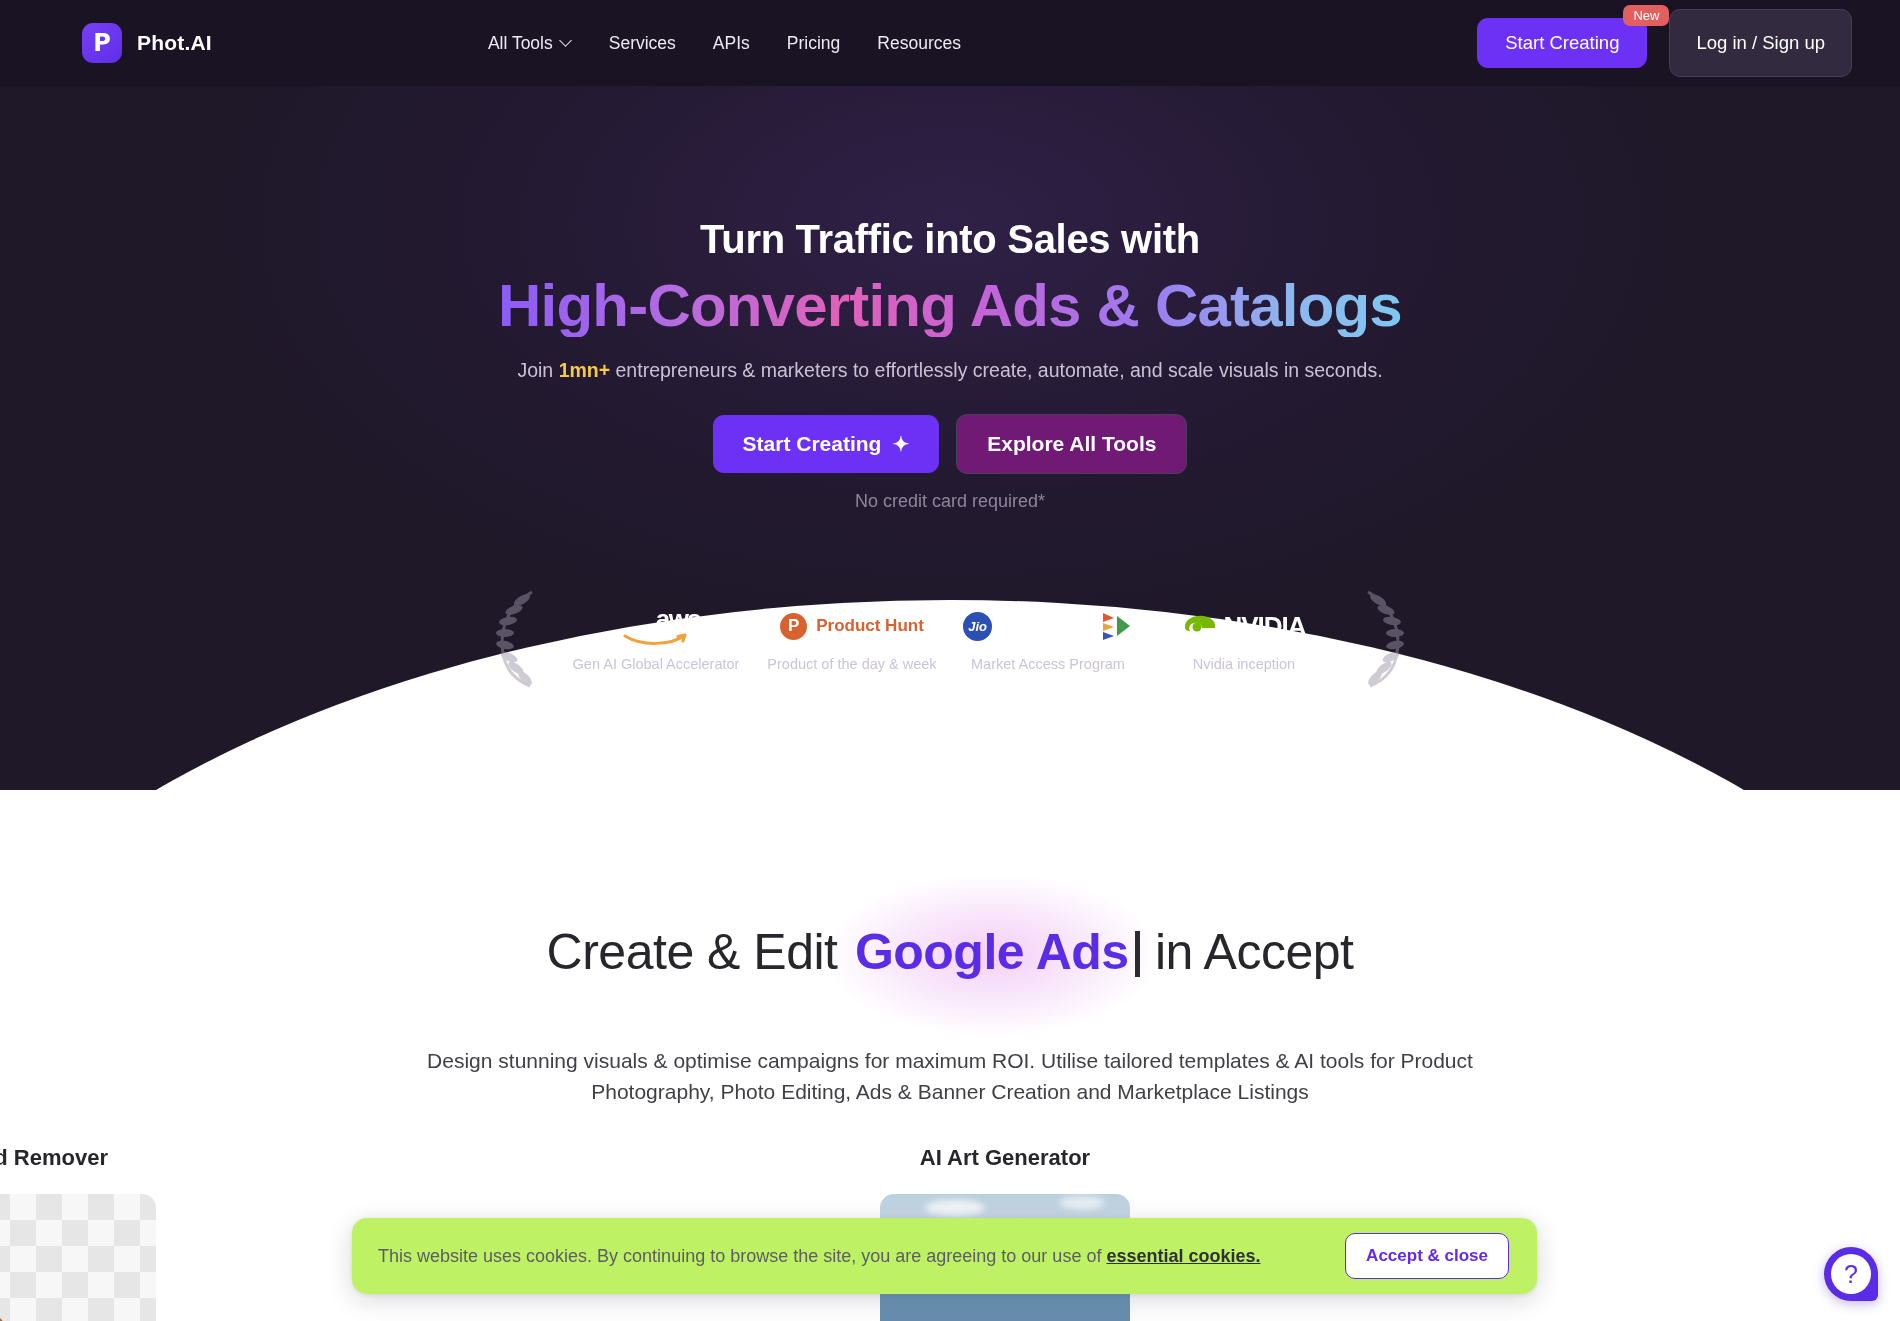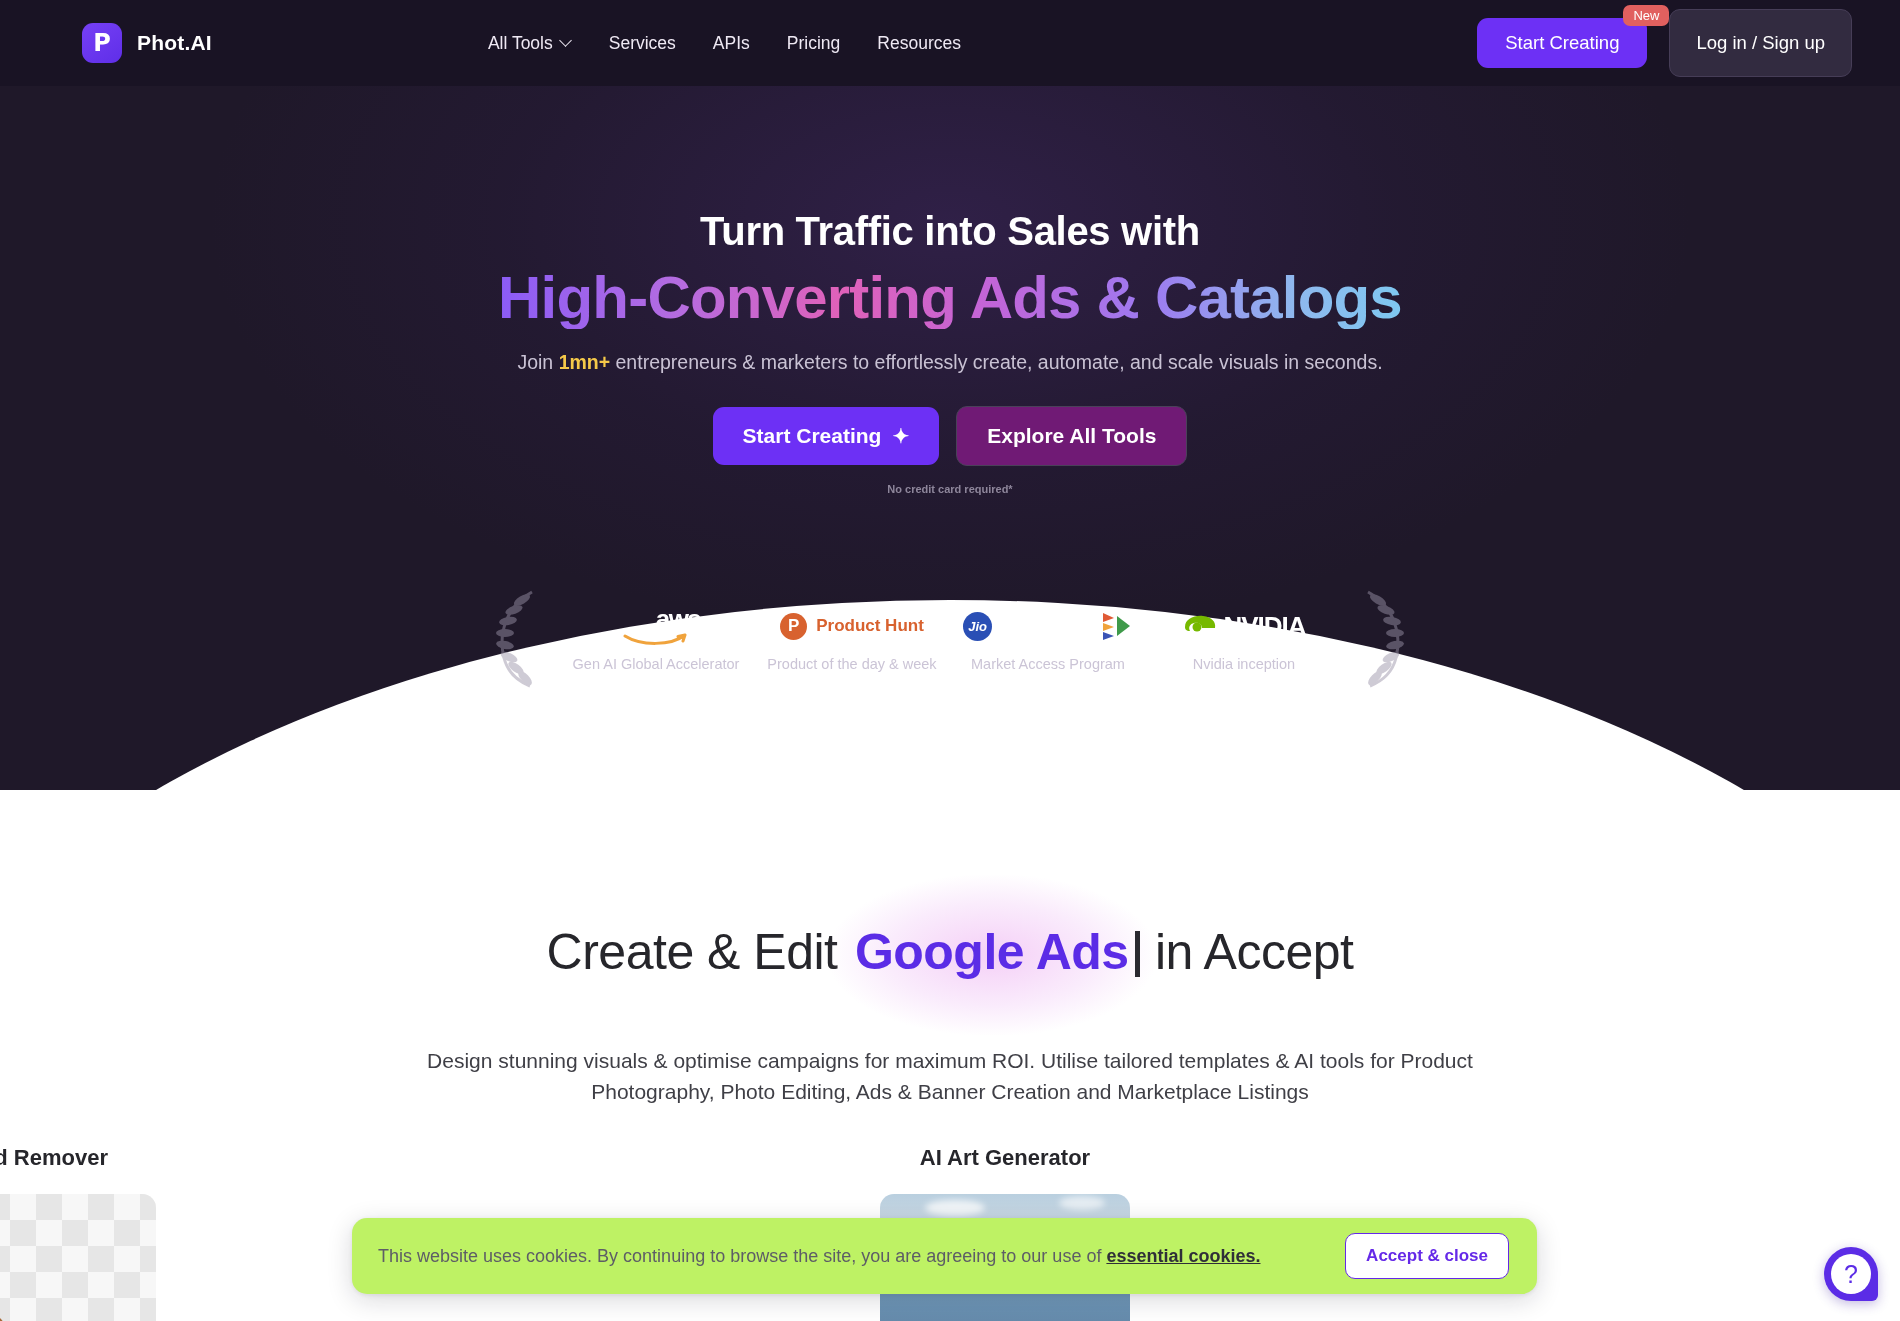--- a/index.html
+++ b/index.html
@@ -67,21 +67,21 @@
     position:absolute; top:-13px; right:-22px;
     background:#e1605f; color:#fff; font-size:13px; font-weight:500;
     padding:3px 10px; border-radius:7px;
   }
   .btn-login {
     background:#322b40; color:#fff; font-size:18.5px; font-weight:400;
     border:1px solid #463d57; border-radius:11px; padding:22px 26px; cursor:pointer; white-space:nowrap;
   }
 
   
-  .hero-content { position:absolute; top:4px; left:0; width:1900px; text-align:center; z-index:5; }
+  .hero-content { position:absolute; top:12px; left:0; width:1900px; text-align:center; z-index:5; }
   .hero-line1 {
     margin-top: 205px; color:#ffffff; font-size:40px; font-weight:800; letter-spacing:-0.3px;
   }
   .hero-line2 {
     margin-top: 12px; font-size:60px; font-weight:800; letter-spacing:-0.8px; line-height:1.05;
     background: linear-gradient(90deg,#8b5cf6 0%,#b56ce0 20%,#e061b9 38%,#c165d9 55%,#9d7af0 72%,#8fb8ee 88%,#7ec8f0 100%);
     -webkit-background-clip:text; background-clip:text; color:transparent;
     display:inline-block;
   }
   .hero-sub {
@@ -92,21 +92,21 @@
   .btn-hero-primary {
     background:#6d30f5; color:#fff; border:none; border-radius:11px;
     font-size:21px; font-weight:700; padding:17px 30px; cursor:pointer;
     display:inline-flex; align-items:center; gap:11px;
   }
   .spark { font-size:20px; line-height:1; }
   .btn-hero-secondary {
     background:#701a75; color:#fff; border:1px solid #4a4159; border-radius:11px;
     font-size:21px; font-weight:700; padding:17px 30px; cursor:pointer;
   }
-  .no-card { margin-top:17px; color:#8e869b; font-size:11px;font-weight:bold; }
+  .no-card { margin-top:17px; color:#8e869b; font-size:18px; }
 
   
   .badges {
     position:absolute; top:588px; left:50%; transform:translateX(-50%);
     display:flex; align-items:center; gap:0; z-index:6;
   }
   .laurel { width:46px; height:100px; opacity:.48; }
   .badge-set { display:flex; align-items:flex-start; gap:0; padding: 0 20px; }
   .badge-cell { width: 196px; text-align:center; }
   .badge-logo { height:44px; display:flex; align-items:center; justify-content:center; }

